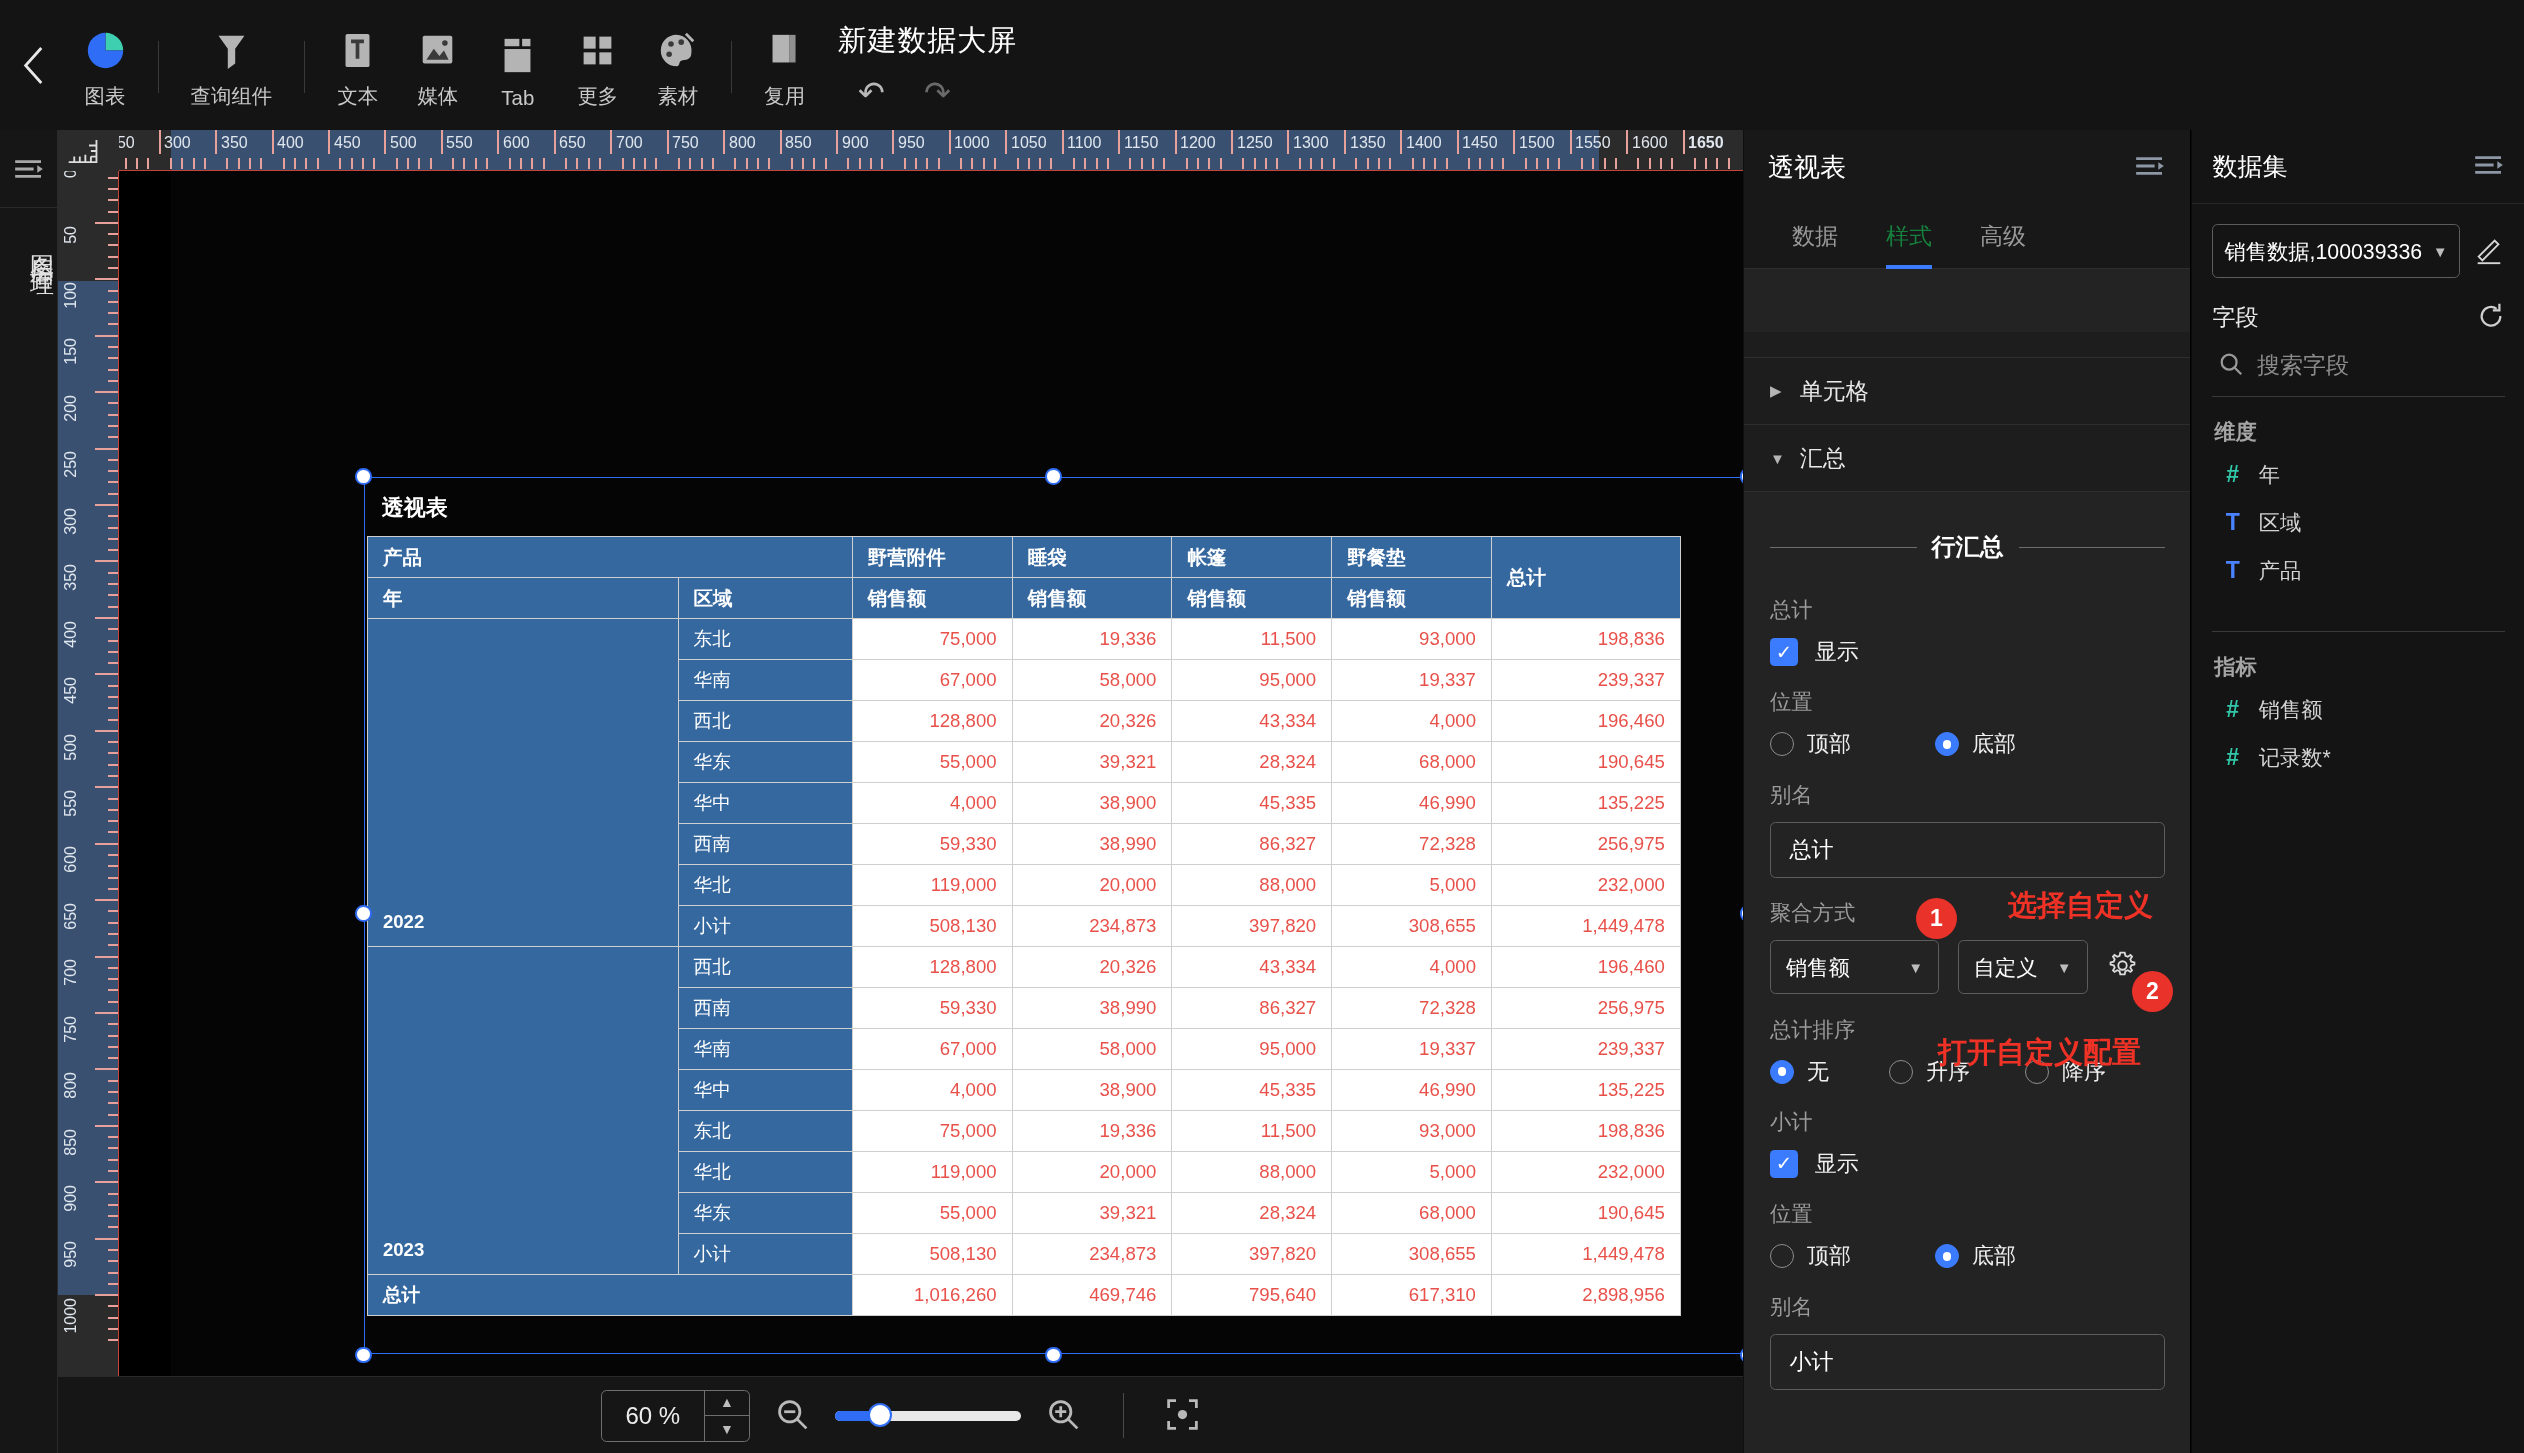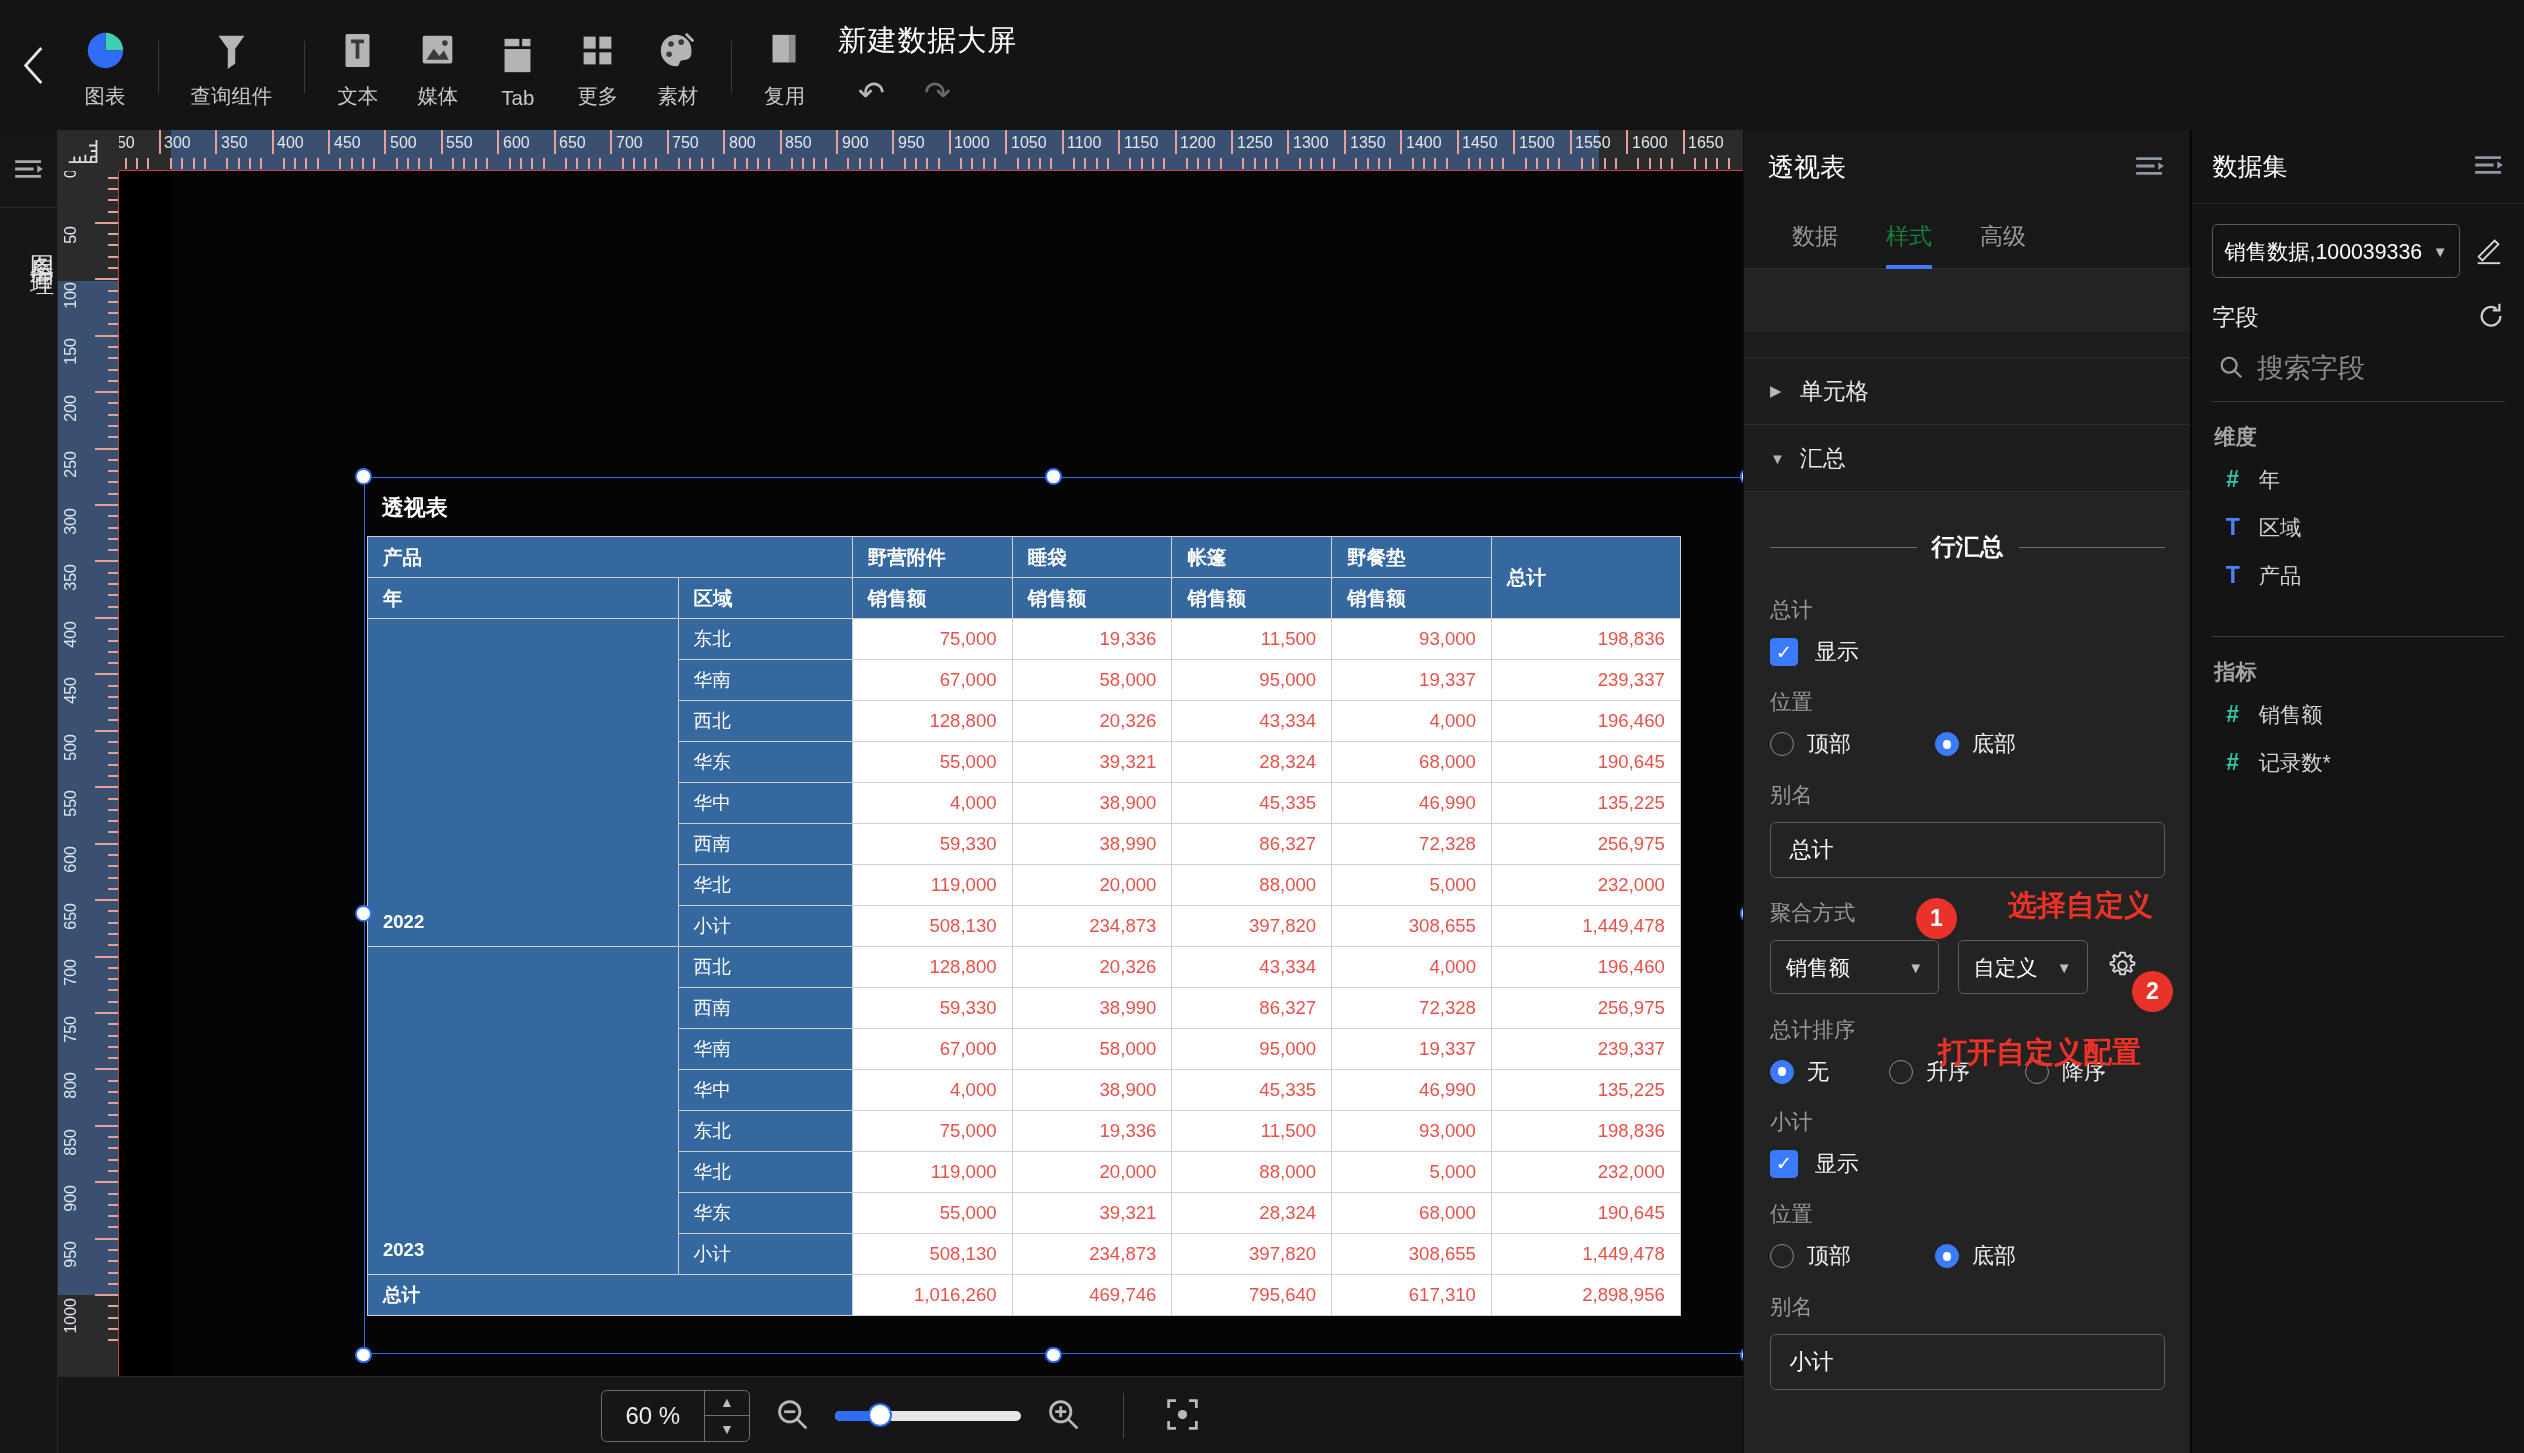--- a/index.html
+++ b/index.html
@@ -258,21 +258,21 @@
     display:flex; align-items:center; justify-content:space-between; padding:0 11px;
     color:#fff; font-size:21.3px; overflow:hidden; white-space:nowrap; cursor:pointer;
   }
   #ds-select .nm { overflow:hidden; text-overflow:clip; max-width:213px; }
   .ds-sec-row { display:flex; align-items:center; justify-content:space-between; margin-top:24px; }
   .ds-sec-title { color:#e9e9e9; font-size:23px; }
   #ds-search {
     display:flex; align-items:center; gap:13px; margin-top:16.7px; padding:0 5.6px 15px 5.6px;
     border-bottom:0.9px solid #3a3a3a;
   }
-  #ds-search .ph { color:#8b8b8b; font-size:27px; }
+  #ds-search .ph { color:#8b8b8b; font-size:23px; }
   .grp-title { color:#a5a5a5; font-size:21.3px; margin:20.4px 0 3.7px 1.9px;font-weight:bold; }
   .field-item { display:flex; align-items:center; gap:15px; height:48px; padding-left:9.3px; cursor:pointer; }
   .field-item .ftype { font-size:23px; font-weight:bold; width:22px; text-align:center; }
   .field-item .fname { color:#d3d3d3; font-size:21.3px; }
   .t-num { color:#30c8a8; }
   .t-str { color:#4b82ff; }
   #ds-divider { height:0.9px; background:#3a3a3a; margin:37px 0 0 0; }
 </style>
 </head>
 <body>
@@ -560,21 +560,21 @@
       <div class="tick-minor" style="left: 1473px;"></div>
       <div class="tick-minor" style="left: 1485px;"></div>
       <div class="tick-minor" style="left: 1496px;"></div>
       <div class="tick-major" style="left: 1507px;"></div>
       <div class="tick-lbl" style="left: 1513px;">1600</div>
       <div class="tick-minor" style="left: 1518px;"></div>
       <div class="tick-minor" style="left: 1530px;"></div>
       <div class="tick-minor" style="left: 1541px;"></div>
       <div class="tick-minor" style="left: 1552px;"></div>
       <div class="tick-major" style="left: 1564px;"></div>
-      <div class="tick-lbl" style="left: 1569px;">1650</div>
+      <div class="tick-lbl" style="left: 1569px; font-weight: bold;">1650</div>
       <div class="tick-minor" style="left: 1575px;"></div>
       <div class="tick-minor" style="left: 1586px;"></div>
       <div class="tick-minor" style="left: 1597px;"></div>
       <div class="tick-minor" style="left: 1609px;"></div>
     </div>
   <div id="ruler-left">
       <div class="active-zone" style="top: 110px; height: 1014px;"></div>
       <div class="vtick-lbl" style="top: -1.9px;">0</div>
       <div class="vtick-minor" style="top: 5.7px;"></div>
       <div class="vtick-minor" style="top: 17px;"></div>

